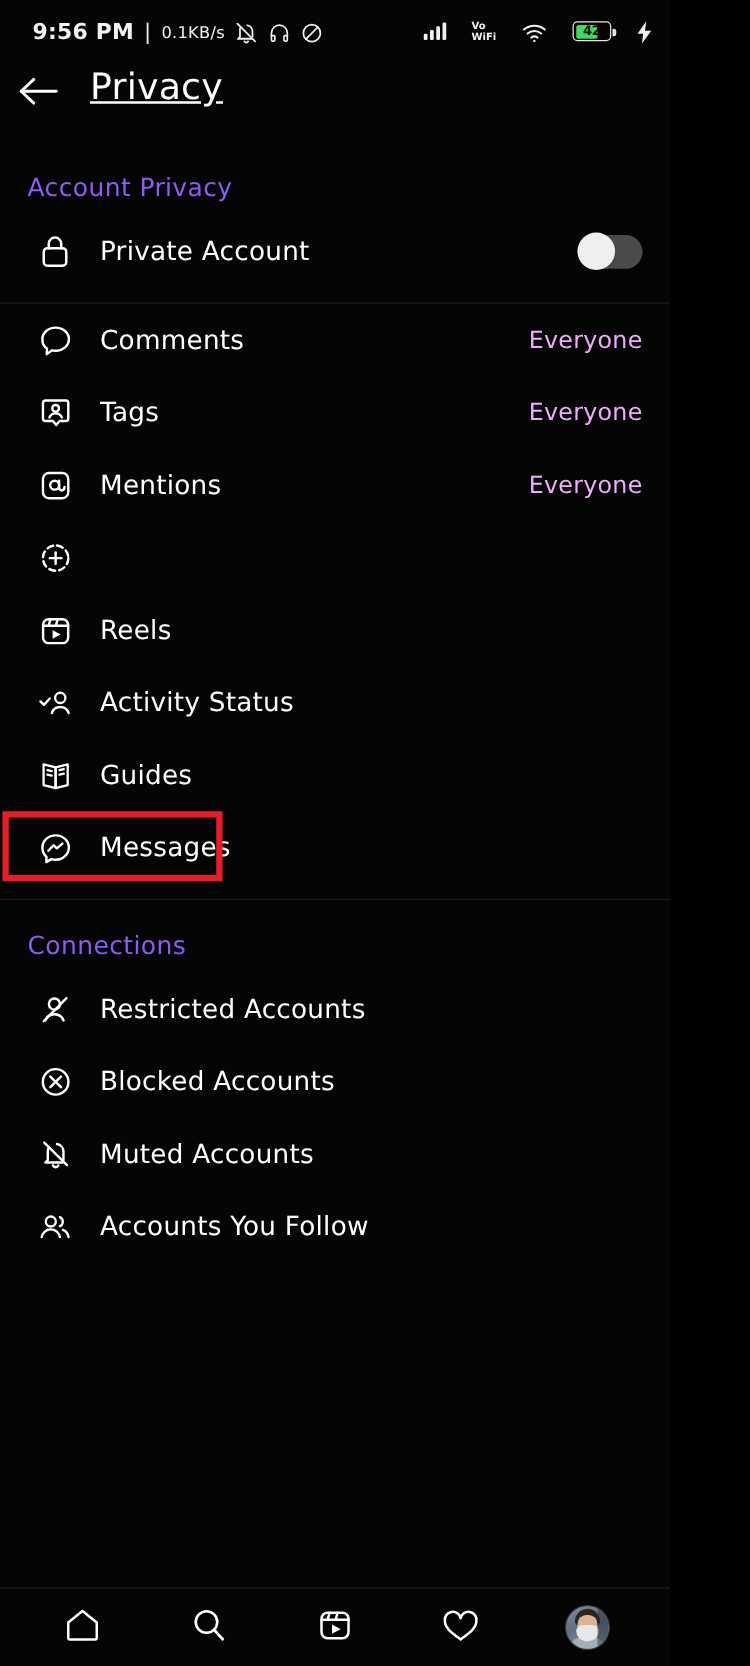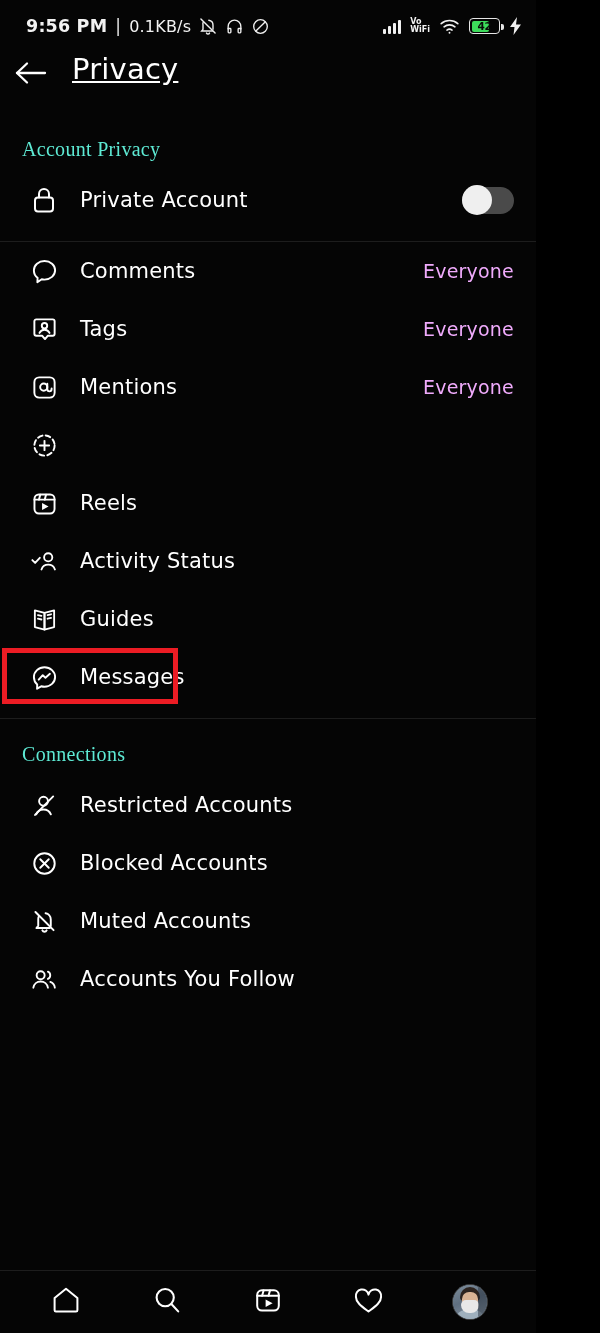--- a/index.html
+++ b/index.html
@@ -38,25 +38,24 @@
   .status-left {
     display: flex;
     align-items: center;
     gap: 7px;
     font-size: 17px;
     letter-spacing: 0.2px;
     color: #f2f2f2;
   }
   .status-time { font-weight: 600; font-size: 17.5px; }
   .status-sep { color: #e8e8e8; margin: 0 1px; }
-  .status-rate { font-size: 16px; }
+  .status-rate { font-size: 13px; }
   .status-right {
     display: flex;
-    align-items: center;
-    gap: 9px;
+    gap: 20px;
   }
   .vowifi {
     font-size: 8px;
     line-height: 8.5px;
     font-weight: 700;
     text-align: left;
     color: #f2f2f2;
   }
   .batt {
     position: relative;
@@ -119,24 +118,23 @@
     font-weight: 400;
   }
 
   
   .content {
     flex: 1 1 auto;
     overflow: hidden;
   }
   .section-title {
     font-size: 20px;
-    color: #5eead4;
+    color: #8b5cf6;
     padding: 24px 12px 10px 22px;
     letter-spacing: 0.3px;
-    font-family: Liberation Serif, serif;
   }
   .divider {
     height: 1px;
     background: #1d1d1d;
     margin: 12px 0 0 0;
   }
   .row {
     display: flex;
     align-items: center;
     height: 58px;

